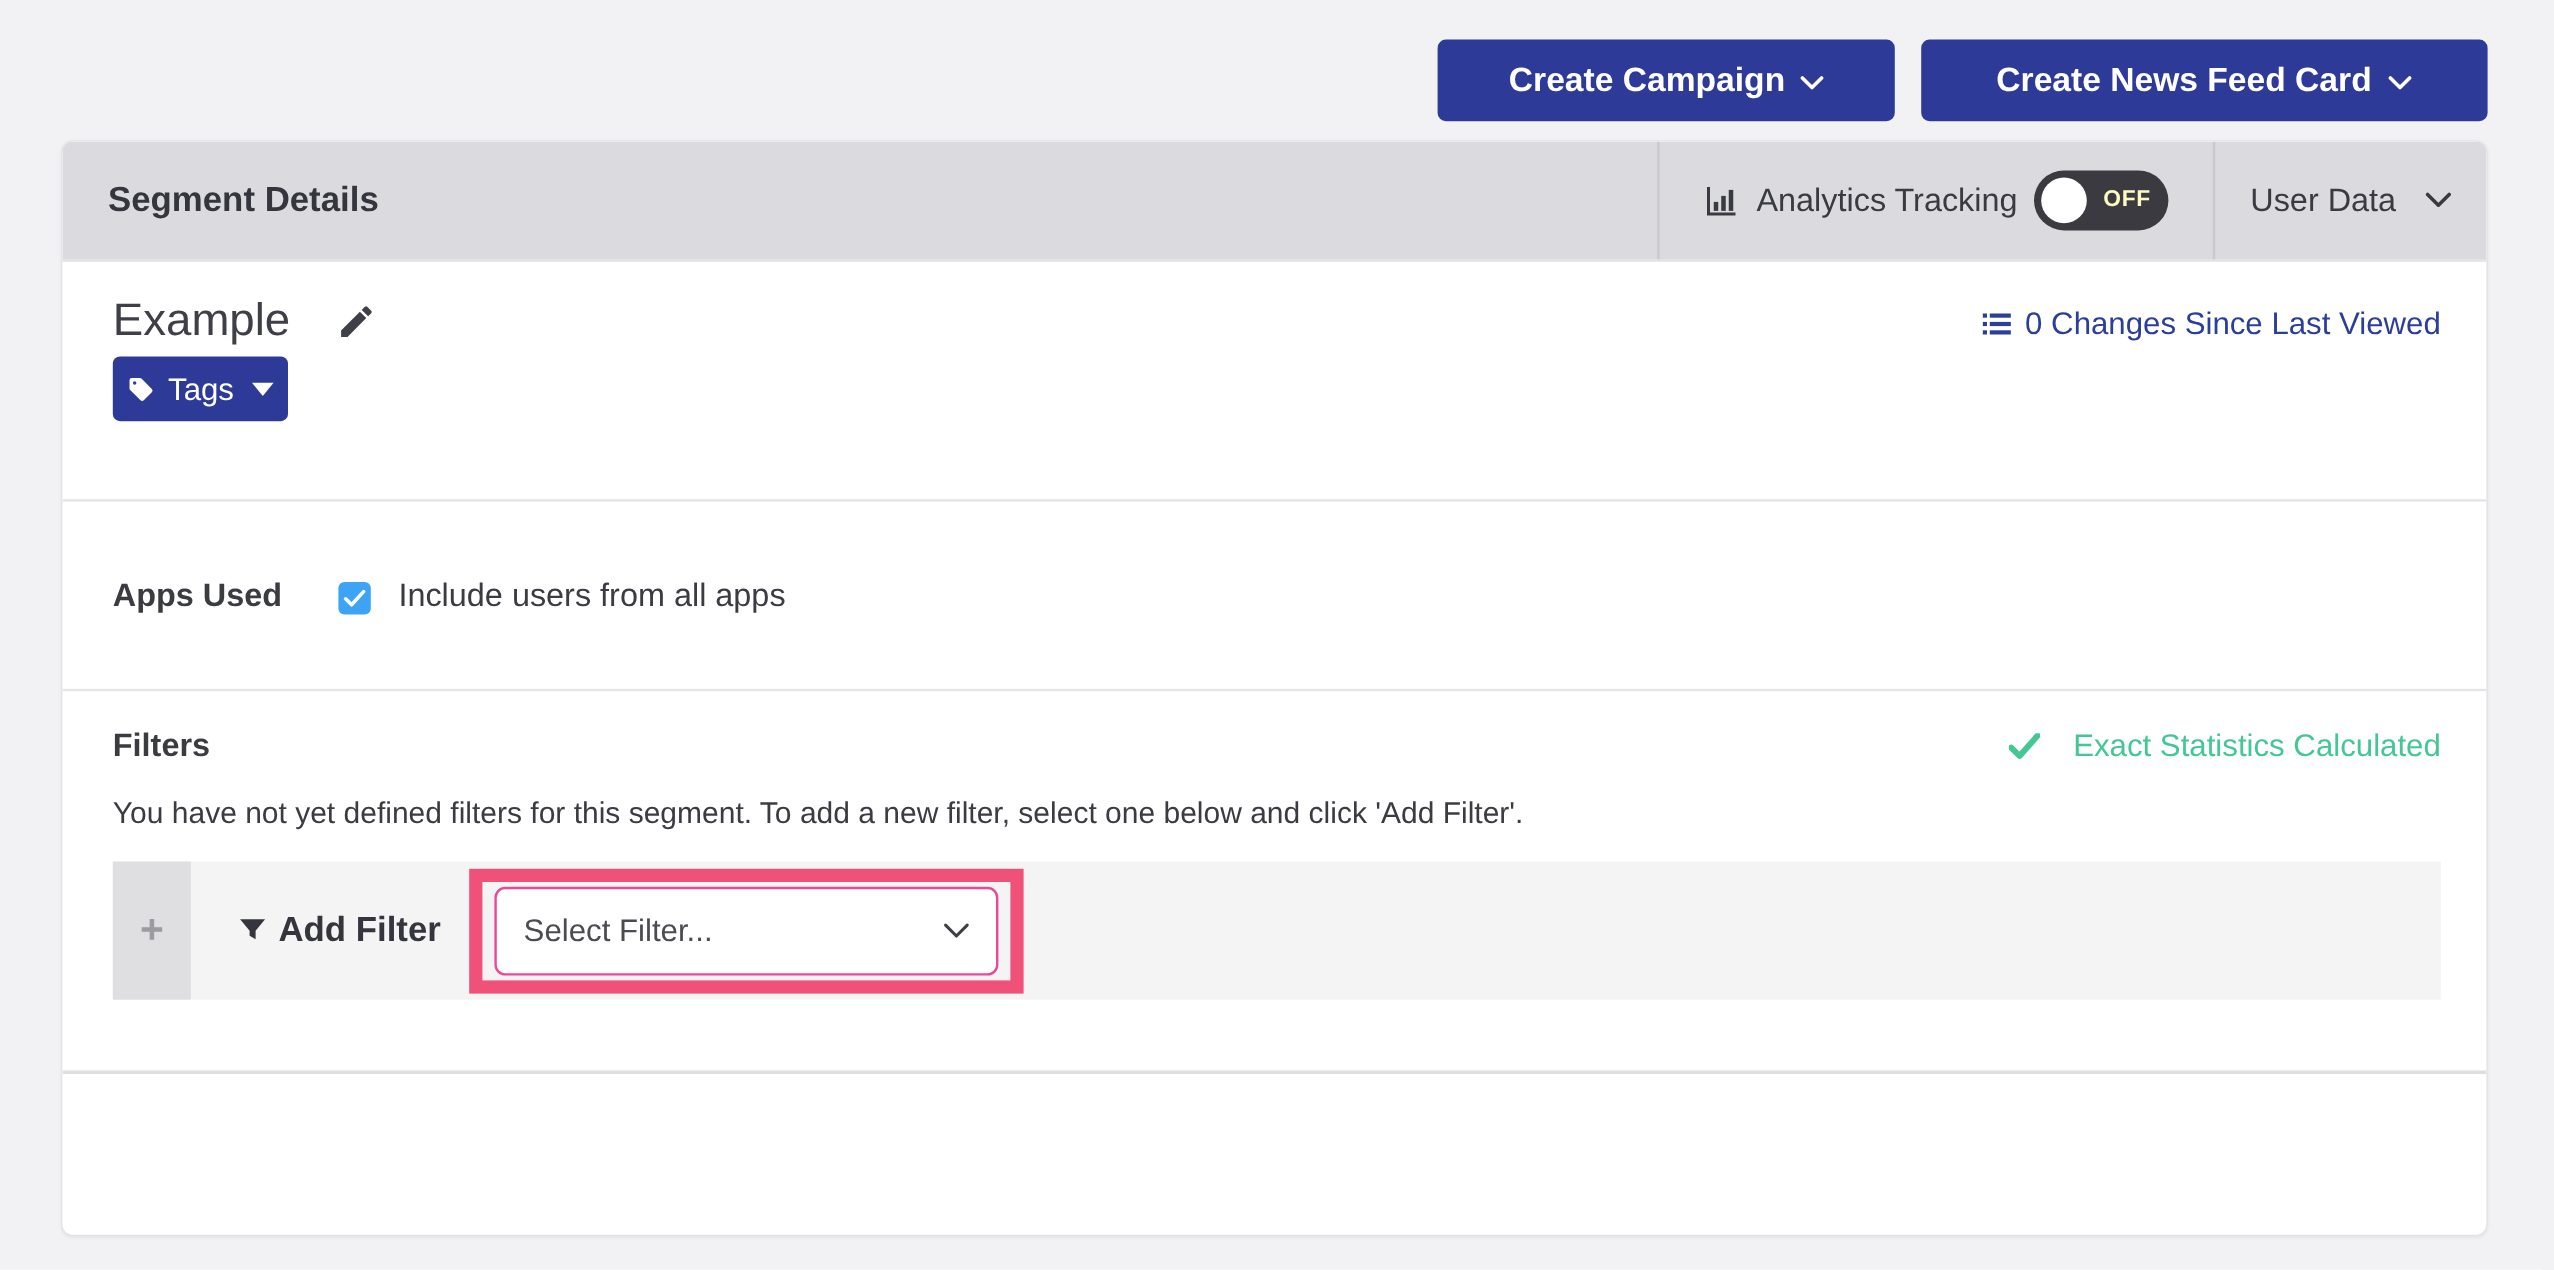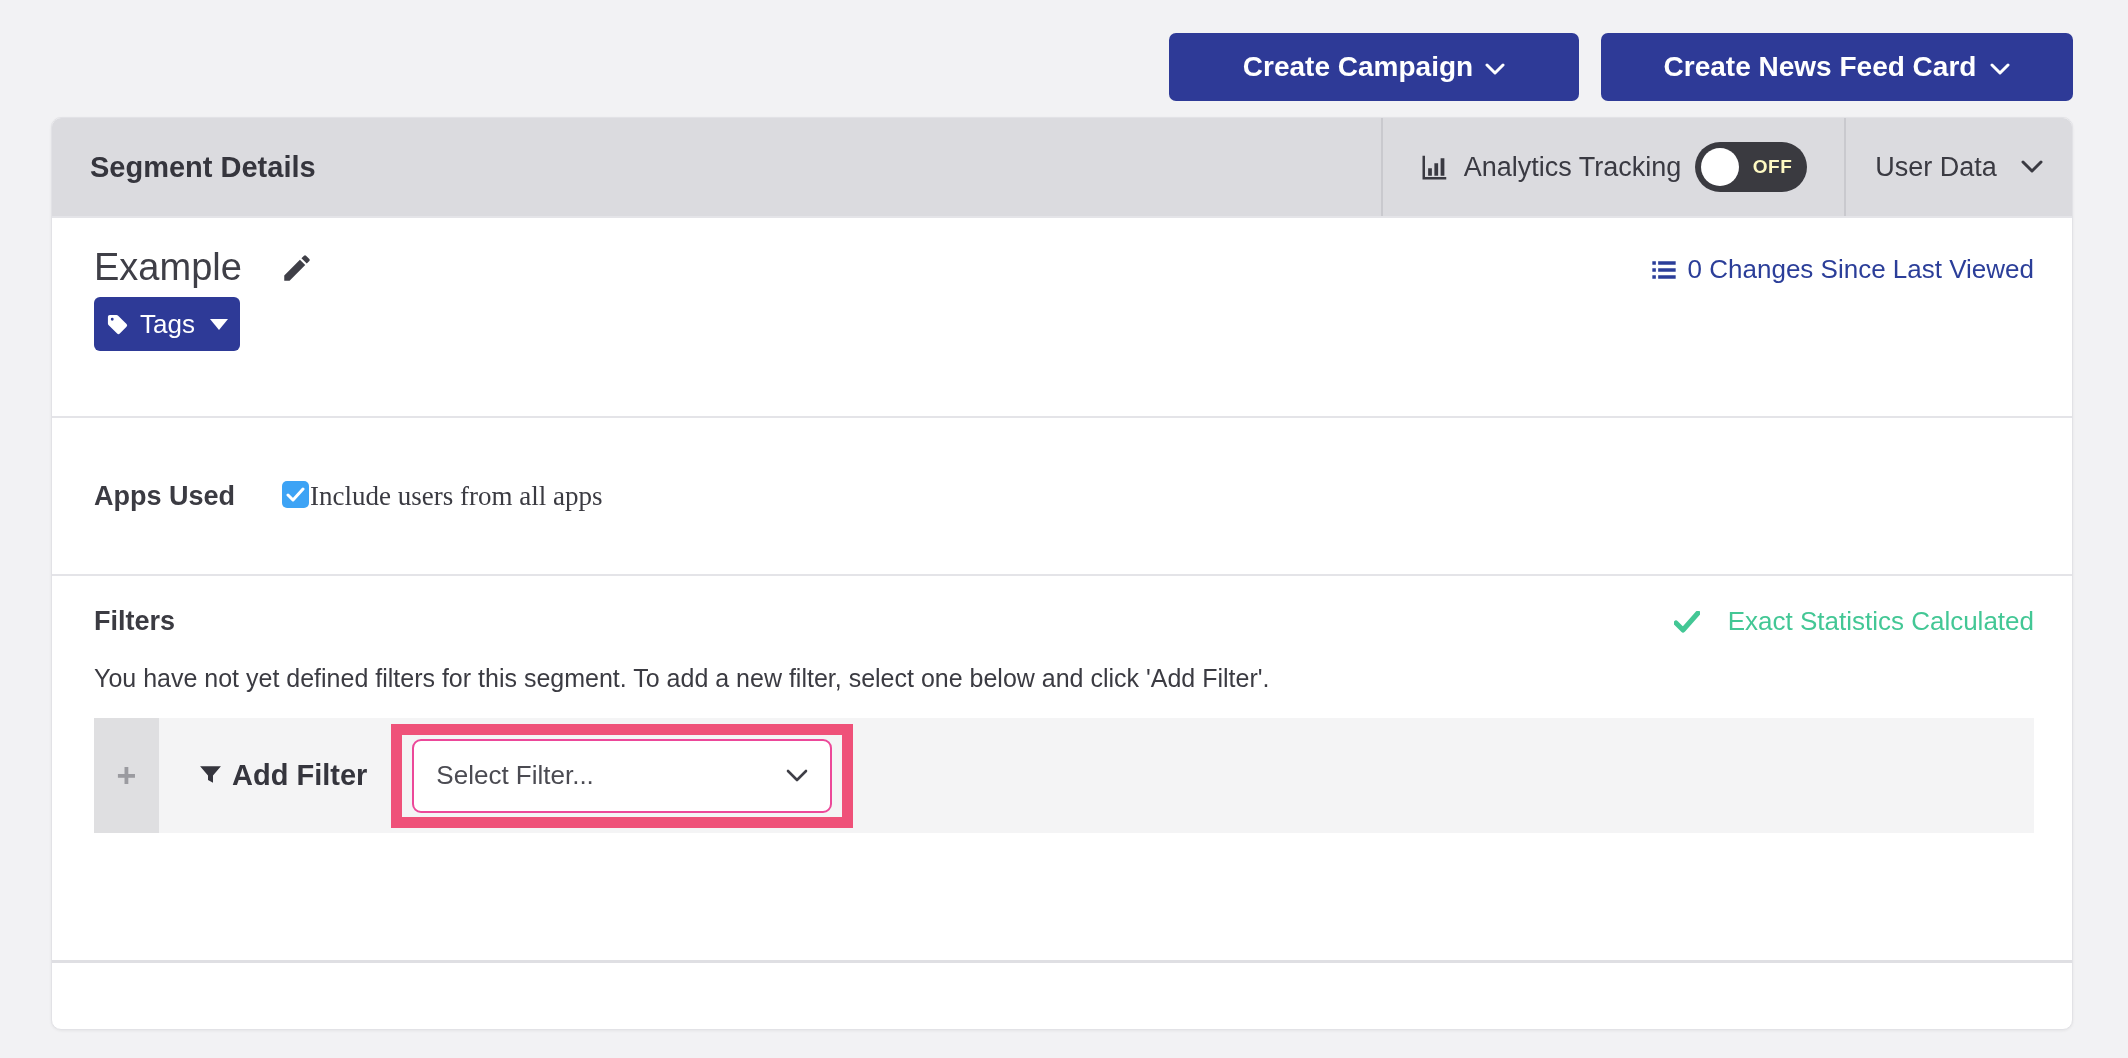--- a/index.html
+++ b/index.html
@@ -17,21 +17,21 @@
     display:flex; gap:22px;
   }
   .btn-primary {
     background:#2E3A97; color:#FFFFFF;
     border:none; border-radius:7px;
     height:68px; font-size:28px; font-weight:700;
     font-family:"Liberation Sans", sans-serif;
     display:flex; align-items:center; justify-content:center; gap:14px;
     cursor:pointer;
   }
-  .btn-campaign { width:410px;gap:12px; }
+  .btn-campaign { width:381px;gap:12px; }
   .btn-newsfeed { width:472px; }
   .chev { display:inline-block; }
   
   .card {
     position:absolute; left:51px; top:117px;
     width:2022px; height:913px;
     background:#FFFFFF;
     border:1px solid #E2E2E6;
     border-radius:10px;
     box-shadow:0 1px 3px rgba(0,0,0,0.06);
@@ -112,30 +112,30 @@
     margin-left:4px;
   }
   
   .sec-apps {
     height:158px; flex:none;
     display:flex; align-items:center;
     padding-left:42px;
     border-bottom:2px solid #E4E4E8;
   }
   .apps-label { width:188px; flex:none; font-size:27px; font-weight:700; color:#3B3B42; }
-  .checkbox-row { display:flex; align-items:flex-start; gap:1px; cursor:pointer;font-family:Liberation Serif, serif; }
+  .checkbox-row { display:flex; align-items:flex-end; gap:23px; cursor:pointer; }
   .checkbox {
     width:27px; height:27px; border-radius:5px;
     background:#3DA3F5;
     display:flex; align-items:center; justify-content:center;
   }
   .checkbox-label { font-size:27px; color:#3B3B42; }
   
   .sec-filters {
-    height:387px; flex:none;
+    height:319px; flex:none;
     padding:30px 38px 0 42px;
     border-bottom:3px solid #DFDFE3;
   }
   .filters-head { display:flex; justify-content:space-between; align-items:center; }
   .filters-title { font-size:27px; font-weight:700; color:#3B3B42; }
   .filters-status {
     display:flex; align-items:center; gap:28px;
     color:#43C795; font-size:26px;
   }
   .filters-empty { margin-top:27px; font-size:25px; color:#3B3B42; }

